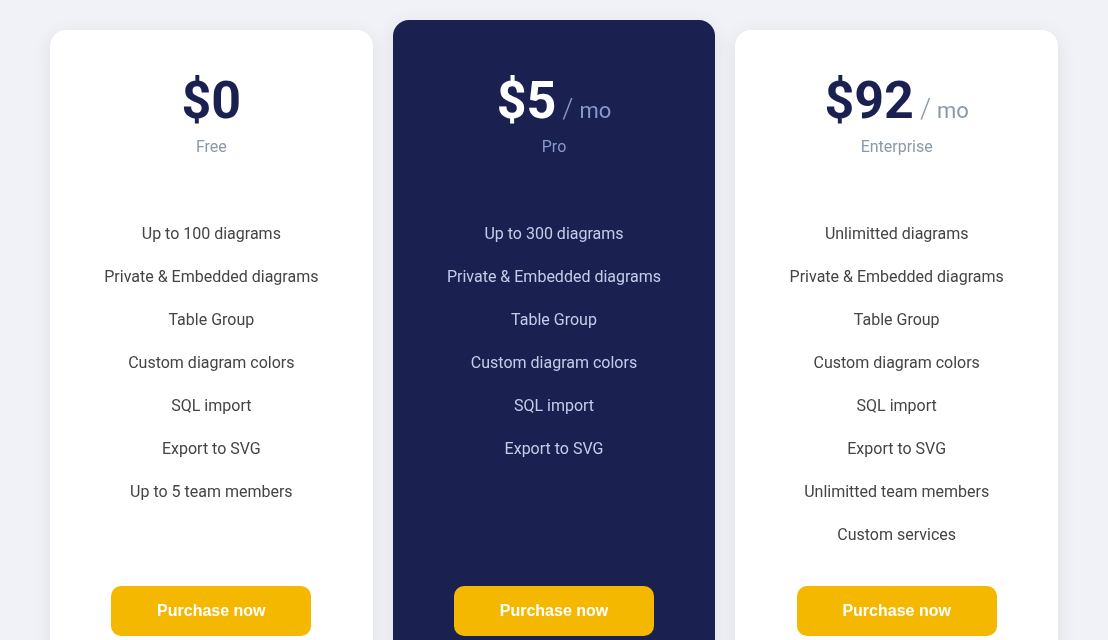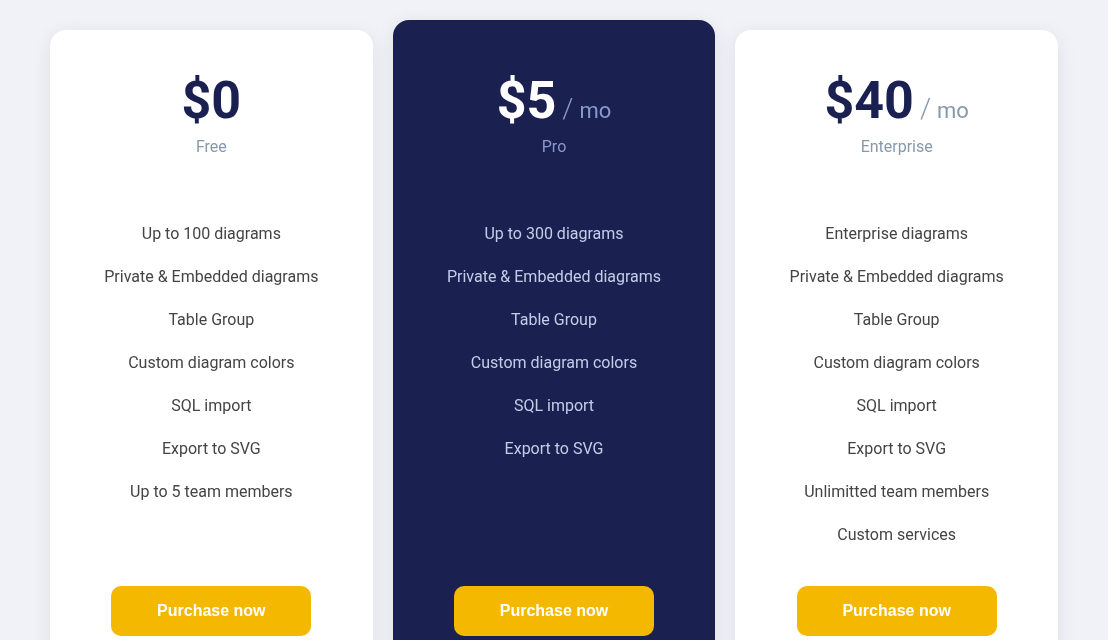--- a/index.html
+++ b/index.html
@@ -162,27 +162,27 @@
         <li>Private &amp; Embedded diagrams</li>
         <li>Table Group</li>
         <li>Custom diagram colors</li>
         <li>SQL import</li>
         <li>Export to SVG</li>
       </ul>
       <button class="purchase-btn">Purchase now</button>
     </div>
     <div class="pricing-card">
       <div class="price-display">
-        <span class="price-amount">$40</span>
+        <span class="price-amount">$92</span>
         <span class="price-divider"> /</span>
         <span class="price-period">mo</span>
       </div>
       <div class="plan-name">Enterprise</div>
       <ul class="features-list">
-        <li>Enterprise diagrams</li>
+        <li>Unlimitted diagrams</li>
         <li>Private &amp; Embedded diagrams</li>
         <li>Table Group</li>
         <li>Custom diagram colors</li>
         <li>SQL import</li>
         <li>Export to SVG</li>
         <li>Unlimitted team members</li>
         <li>Custom services</li>
       </ul>
       <button class="purchase-btn">Purchase now</button>
     </div>

